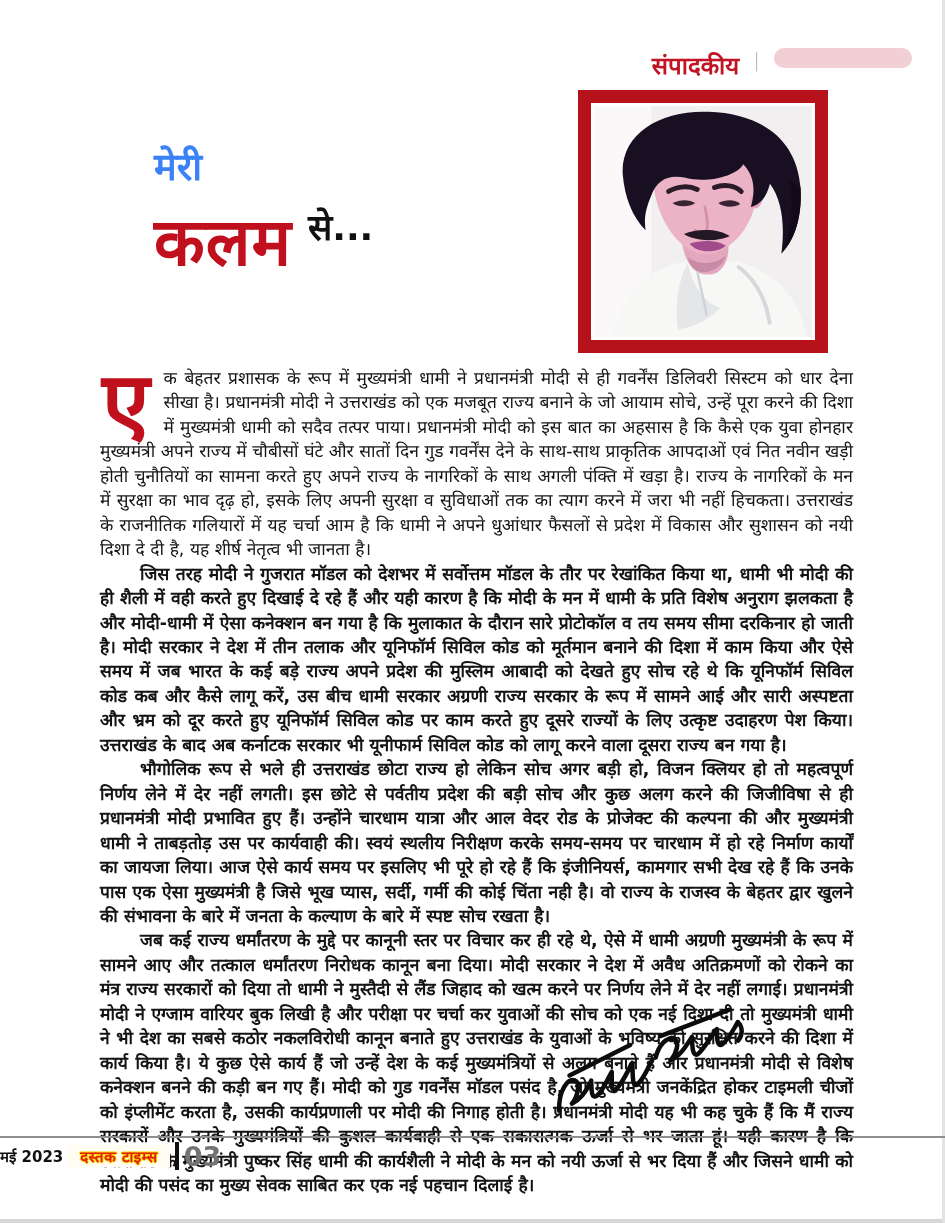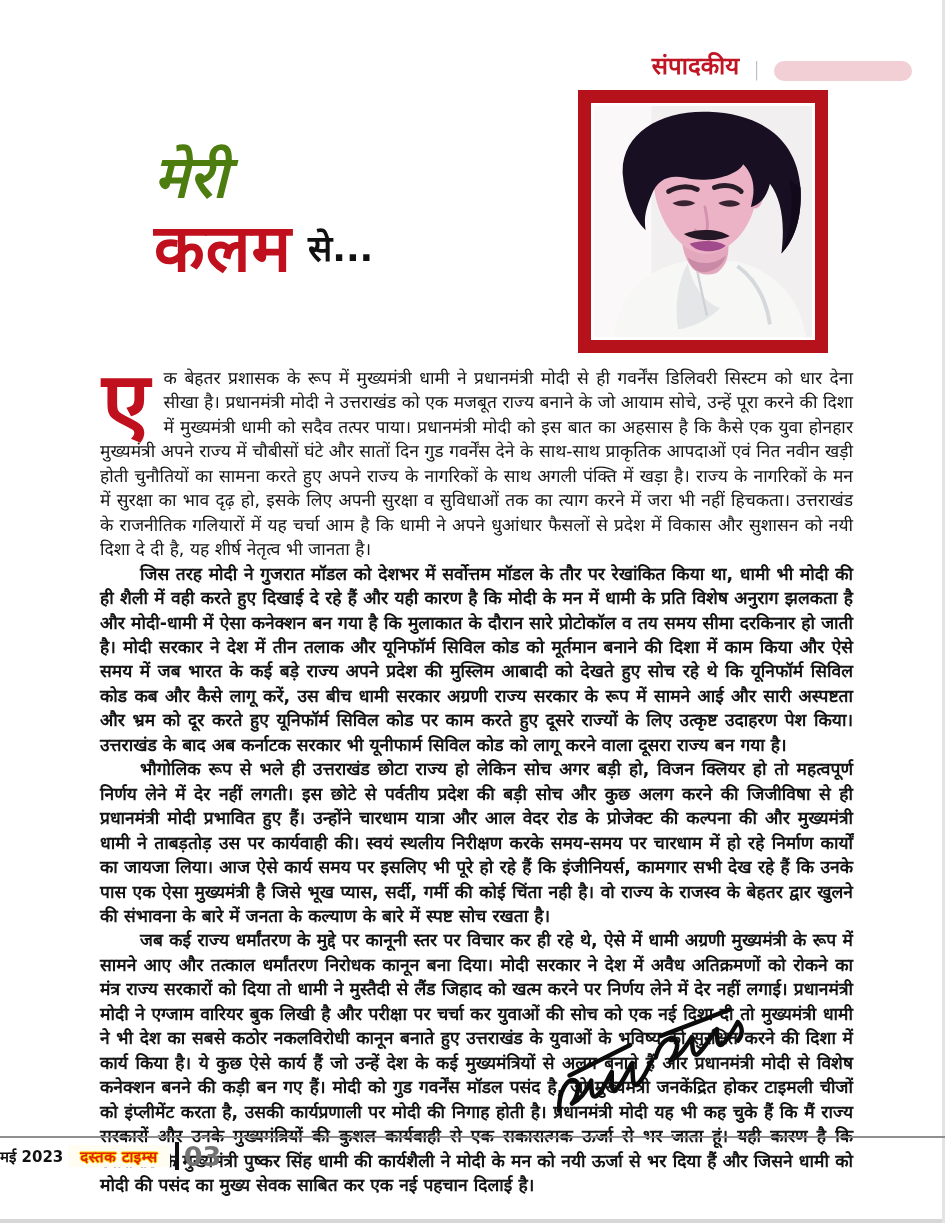--- a/index.html
+++ b/index.html
@@ -6,35 +6,35 @@
   #page{
     position:relative;
     width:945px;height:1223px;
     background:#ffffff;
     font-family:"DejaVu Sans","Liberation Sans",sans-serif;
     color:#1c1c1c;
     overflow:hidden;
     box-shadow:inset -3px 0 0 #e3e3e3, inset 0 -4px 0 #d7d7d7;
   }
   
-  .kicker-row{position:absolute;top:48px;left:0;width:912px;display:flex;justify-content:flex-end;align-items:flex-end;gap:14px;}
+  .kicker-row{position:absolute;top:48px;left:0;width:912px;display:flex;justify-content:flex-end;align-items:flex-start;gap:14px;}
   .kicker{color:#c01523;font-size:24px;font-weight:bold;letter-spacing:0;}
   .kicker-sep{color:#aab0bd;font-size:20px;font-weight:300;}
   .kicker-pill{width:138px;height:20px;border-radius:10px;background:#f2cfd4;}
   
   .photo-frame{
     position:absolute;left:578px;top:90px;width:250px;height:263px;
     background:#b5121b;box-sizing:border-box;padding:13px;
   }
   .photo-inner{width:100%;height:100%;background:#ffffff;box-sizing:border-box;padding:3px;}
   .photo-inner svg{display:block;width:100%;height:100%;}
   
   .title-block{position:absolute;left:154px;top:148px;line-height:1;}
-  .title-line1{font-size:58px;font-weight:800;color:#4d7c0f;font-style:italic;}
-  .title-line2{margin-top:10px;display:flex;align-items:center;gap:16px;}
+  .title-line1{font-size:38px;font-weight:800;color:#3b82f6;}
+  .title-line2{margin-top:24px;display:flex;align-items:flex-start;gap:16px;}
   .title-word{font-size:66px;font-weight:800;color:#c0101d;letter-spacing:1px;}
   .title-suffix{font-size:36px;font-weight:800;color:#111111;}
   
   .body-text{
     position:absolute;left:100px;top:366px;width:753px;
     font-size:17.4px;line-height:24.45px;text-align:justify;
     color:#141414;
   }
   .body-text p{margin:0;}
   .body-text p.indent{text-indent:40px;font-weight:bold;}

